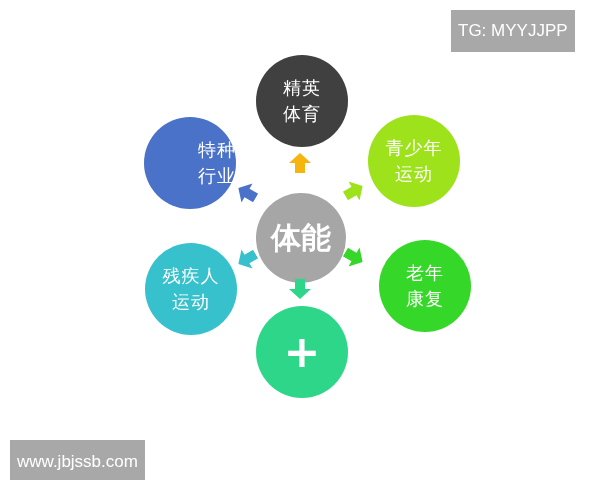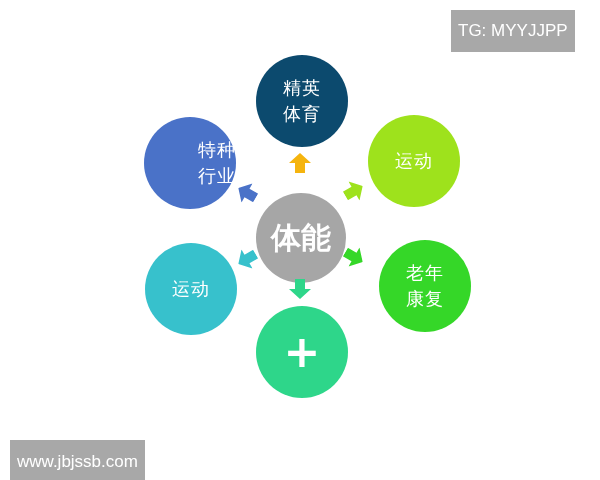--- a/index.html
+++ b/index.html
@@ -61,39 +61,41 @@
 </head>
 <body>
 
 <div class="badge badge-tg">TG: MYYJJPP</div>
 <div class="badge badge-url">www.jbjssb.com</div>
 
 <div class="node center">
   <span class="line">体能</span>
 </div>
 
-<div class="node n-top" style="background:#0c4a6e">
+<div class="node n-top" style="background:#404040">
   <span class="line">精英</span>
   <span class="line">体育</span>
 </div>
 
 <div class="node n-tr" style="background:#9ee21c">
+  <span class="line">青少年</span>
   <span class="line">运动</span>
 </div>
 
 <div class="node n-br" style="background:#35d728">
   <span class="line">老年</span>
   <span class="line">康复</span>
 </div>
 
 <div class="node n-bottom" style="background:#2ed68a">
   <span class="plus">+</span>
 </div>
 
 <div class="node n-bl" style="background:#37c1cc">
+  <span class="line">残疾人</span>
   <span class="line">运动</span>
 </div>
 
 <div class="node n-tl" style="background:#4a72c8">
   <span class="line">特种</span>
   <span class="line">行业</span>
 </div>
 
 <div class="arrow" style="left:289px; top:153px;">
   <svg viewBox="0 0 22 20">

